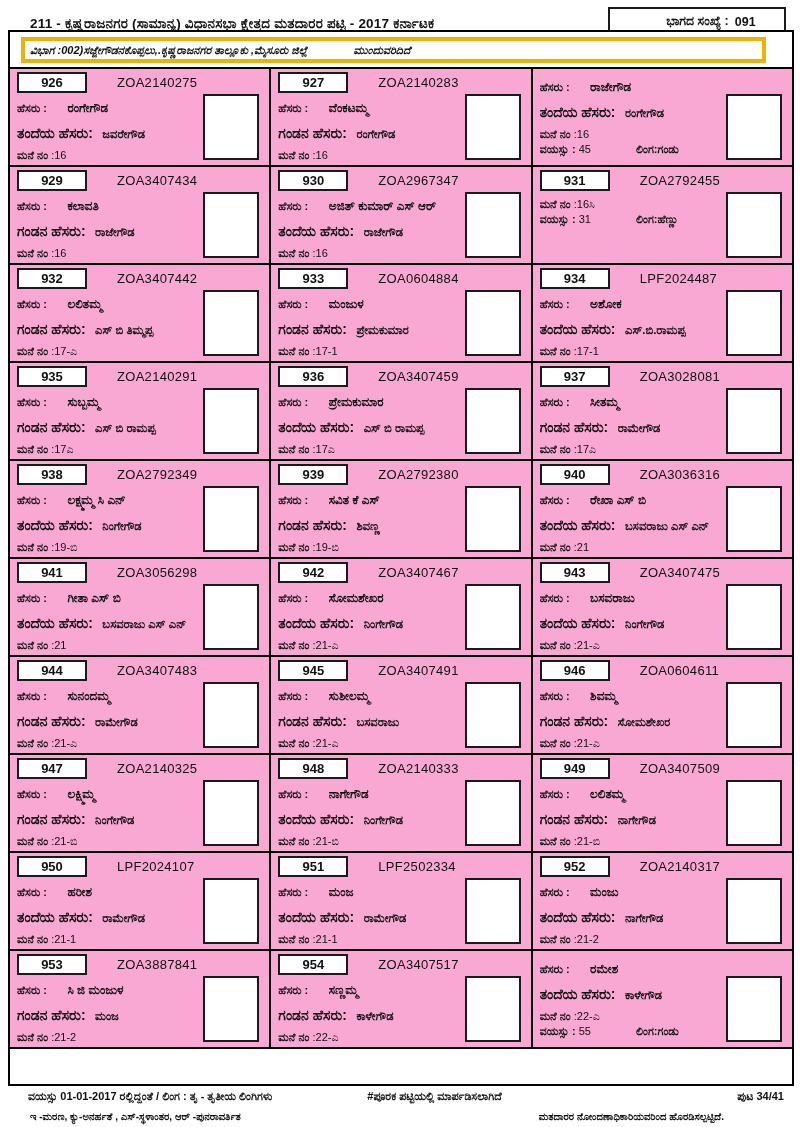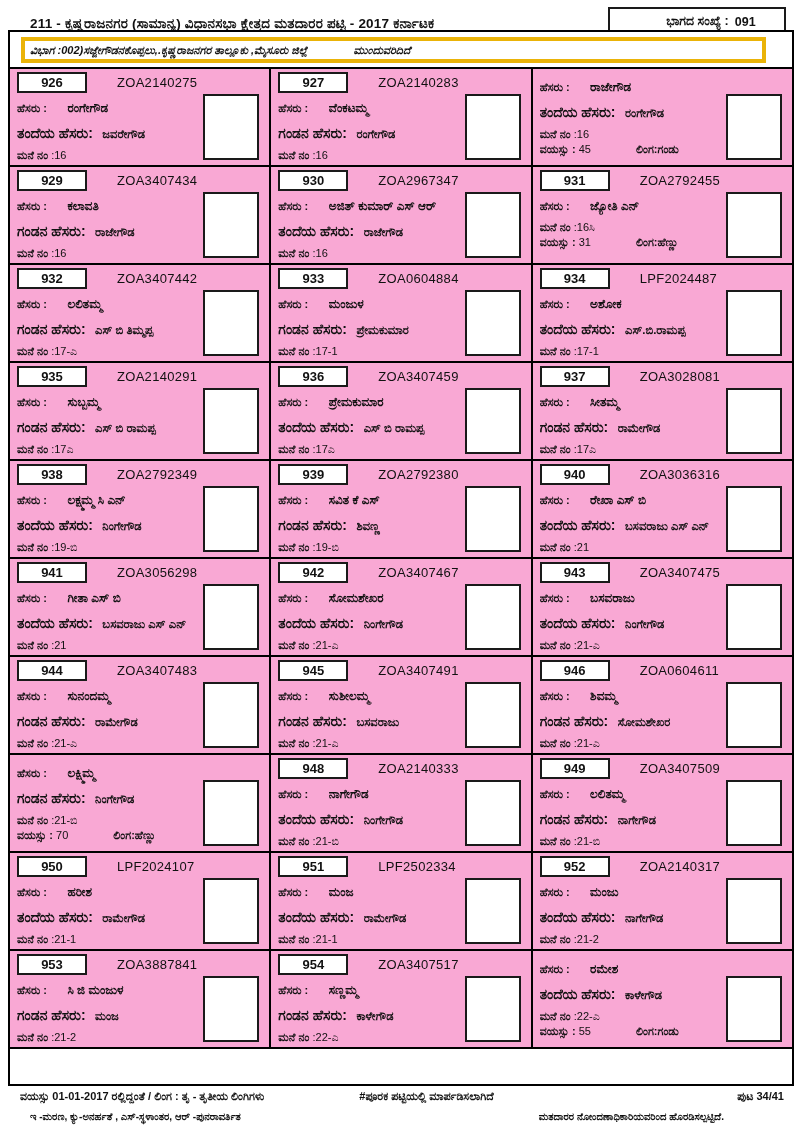--- a/index.html
+++ b/index.html
@@ -42,21 +42,21 @@
   .house-row { margin-top:7px; font-size:11px; font-weight:bold; white-space:nowrap; }
   .age-row { margin-top:2px; font-size:11px; font-weight:bold; white-space:nowrap; }
   .gender { display:inline-block; margin-left:42px; }
   .num { font-weight:normal; }
 
   .photo-box { position:absolute; right:10px; top:25px; width:56px; height:66px;
                border:2px solid #1a1a1a; background:#fff; }
 
   
   .footer { position:absolute; left:0; top:1090px; width:800px; font-size:11px; }
-  .f-line1 { display:flex; padding:0 16px 0 20px; font-weight:bold; }
+  .f-line1 { display:flex; padding:0 16px 0 28px; font-weight:bold; }
   .f-center { margin-left:95px; }
   .f-page { margin-left:auto; font-weight:bold; }
   .f-line2 { display:flex; padding:0 16px 0 30px; margin-top:8px; font-size:10px; font-weight:bold; }
   .f-issued { margin-left:auto; margin-right:60px; }
 </style>
 </head>
 <body>
 
 <div class="hdr">
   <div class="hdr-title">211 - ಕೃಷ್ಣರಾಜನಗರ (ಸಾಮಾನ್ಯ) ವಿಧಾನಸಭಾ ಕ್ಷೇತ್ರದ ಮತದಾರರ ಪಟ್ಟಿ  -  2017 ಕರ್ನಾಟಕ</div>
@@ -193,24 +193,20 @@
           <span class="gender"><span>ಲಿಂಗ</span><span>:ಗಂಡು</span></span>
         </div>
         <div class="photo-box"></div>
       </div>
 
       <div class="cell">
         <div class="id-row">
           <div class="serial-box">931</div>
           <div class="epic">ZOA2792455</div>
         </div>
-        <div class="name-row">
-          <span class="lbl">ಹೆಸರು :</span>
-          <span class="name-val">ಜ್ಯೋತಿ ಎನ್</span>
-        </div>
         <div class="house-row">
           <span>ಮನೆ ನಂ</span>
           <span class="num">:16ಸಿ</span>
         </div>
         <div class="age-row">
           <span>ವಯಸ್ಸು :</span>
           <span class="num">31</span>
           <span class="gender"><span>ಲಿಂಗ</span><span>:ಹೆಣ್ಣು</span></span>
         </div>
         <div class="photo-box"></div>
@@ -585,20 +581,24 @@
         </div>
         <div class="age-row">
           <span>ವಯಸ್ಸು :</span>
           <span class="num">42</span>
           <span class="gender"><span>ಲಿಂಗ</span><span>:ಹೆಣ್ಣು</span></span>
         </div>
         <div class="photo-box"></div>
       </div>
 
       <div class="cell">
+        <div class="id-row">
+          <div class="serial-box">947</div>
+          <div class="epic">ZOA2140325</div>
+        </div>
         <div class="name-row">
           <span class="lbl">ಹೆಸರು :</span>
           <span class="name-val">ಲಕ್ಷ್ಮಿಮ್ಮ</span>
         </div>
         <div class="rel-row">
           <span class="rel-lbl">ಗಂಡನ ಹೆಸರು:</span>
           <span class="rel-val">ನಿಂಗೇಗೌಡ</span>
         </div>
         <div class="house-row">
           <span>ಮನೆ ನಂ</span>

